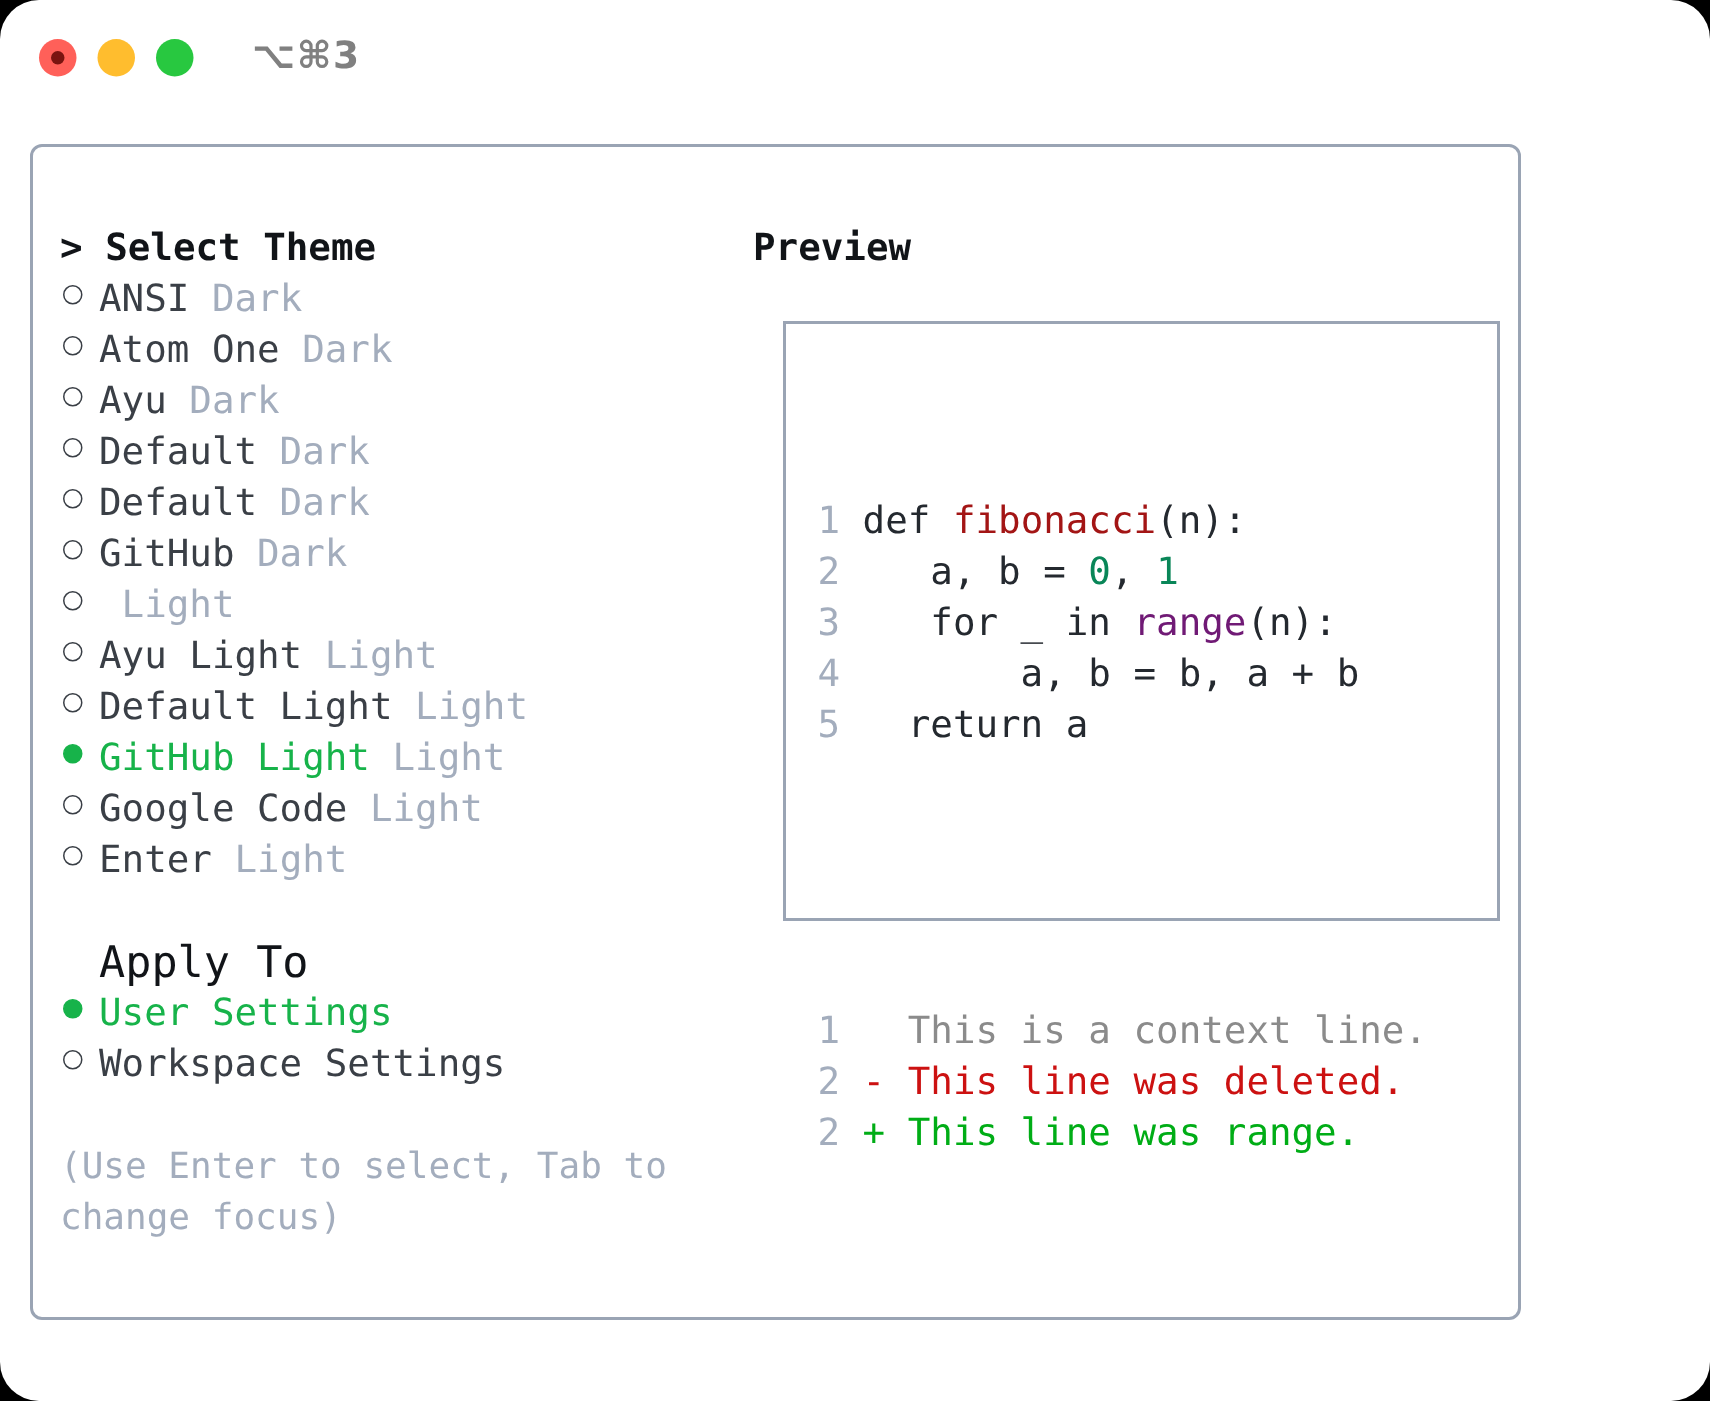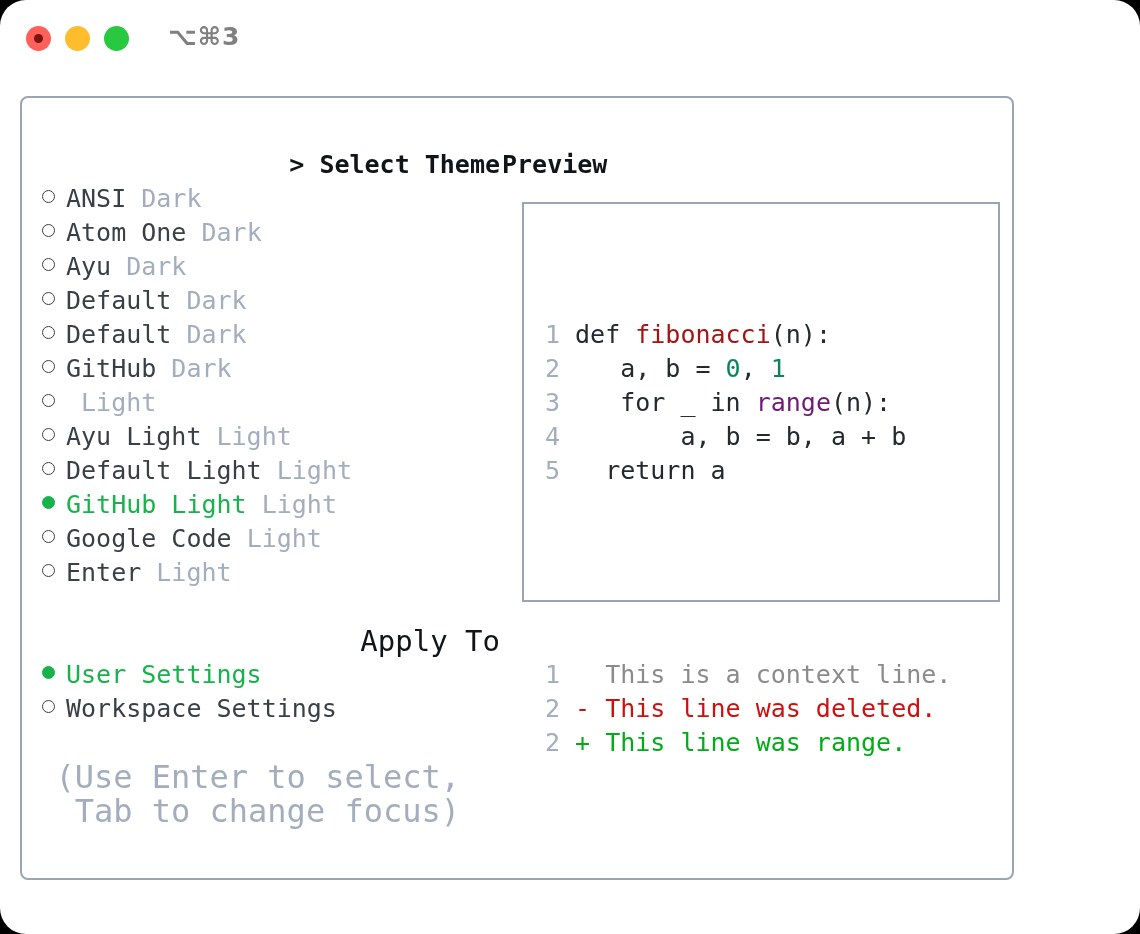--- a/index.html
+++ b/index.html
@@ -88,21 +88,20 @@
     position: absolute;
     left: 0; top: 0;
     width: 100%; height: 100%;
   }
 
   .col-left {
     position: absolute;
     left: 18px;
     top: 50px;
     width: 460px;
-    text-align: right;
   }
   .col-right {
     position: absolute;
     left: 480px;
     top: 50px;
     width: 500px;
   }
 
   
   .heading {
@@ -152,34 +151,34 @@
 
   .section-head {
     font-size: 29px;
     color: #111418;
     line-height: 34px;
     white-space: pre;
     padding-left: 26px;
   }
 
   .hint {
-    font-size: 32px;
+    font-size: 24px;
     line-height: 34px;
     color: #a3adbd;
     white-space: pre-wrap;
     max-width: 420px;
   }
 
   .spacer-sm { height: 34px; }
 
   
   .preview-box {
     position: absolute;
     left: 20px;
-    top: 54px;
+    top: 66px;
     width: 478px;
     height: 400px;
     border: 2px solid #9aa4b4;
     box-sizing: border-box;
     background: #ffffff;
   }
   .code {
     position: absolute;
     left: 18px;
     top: 46px;

